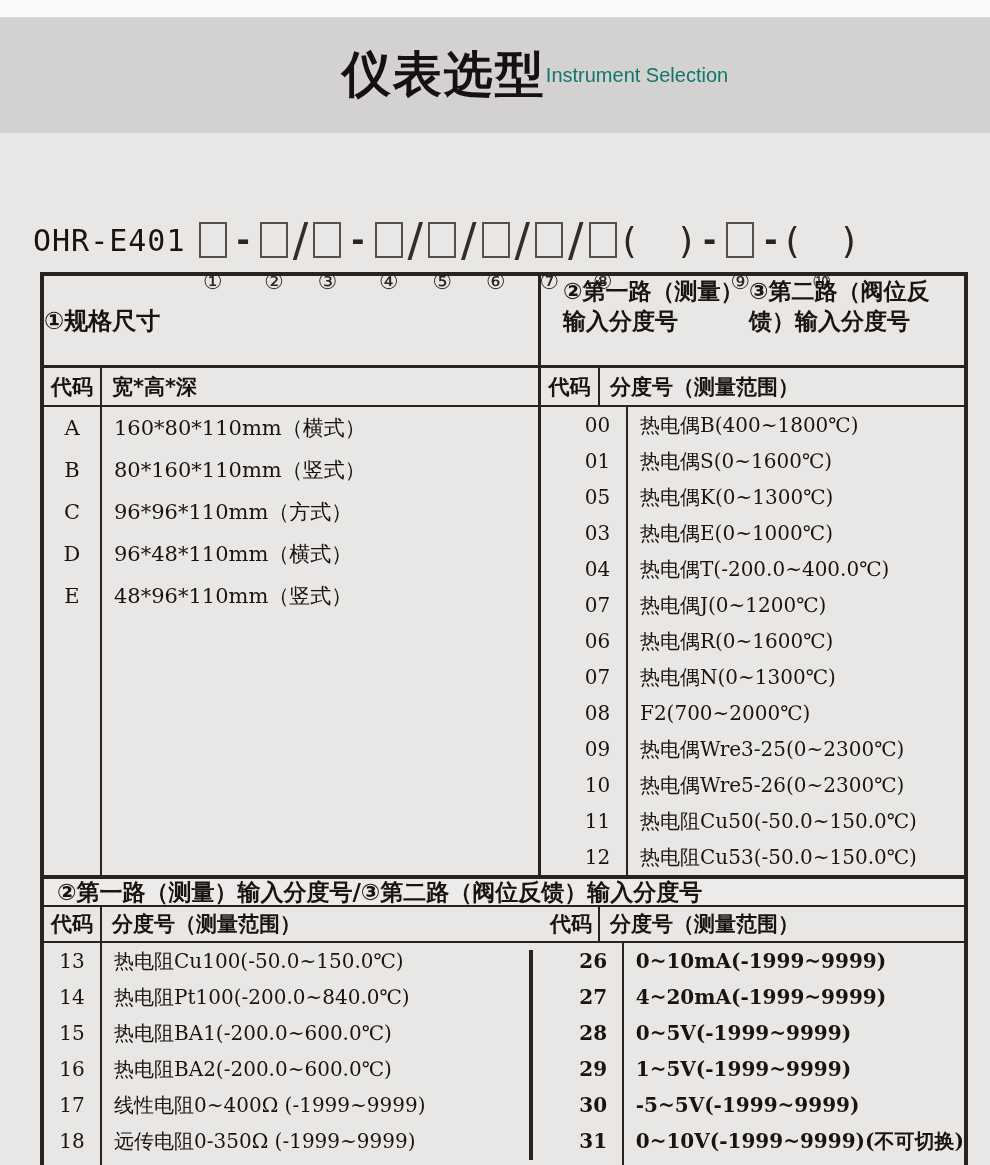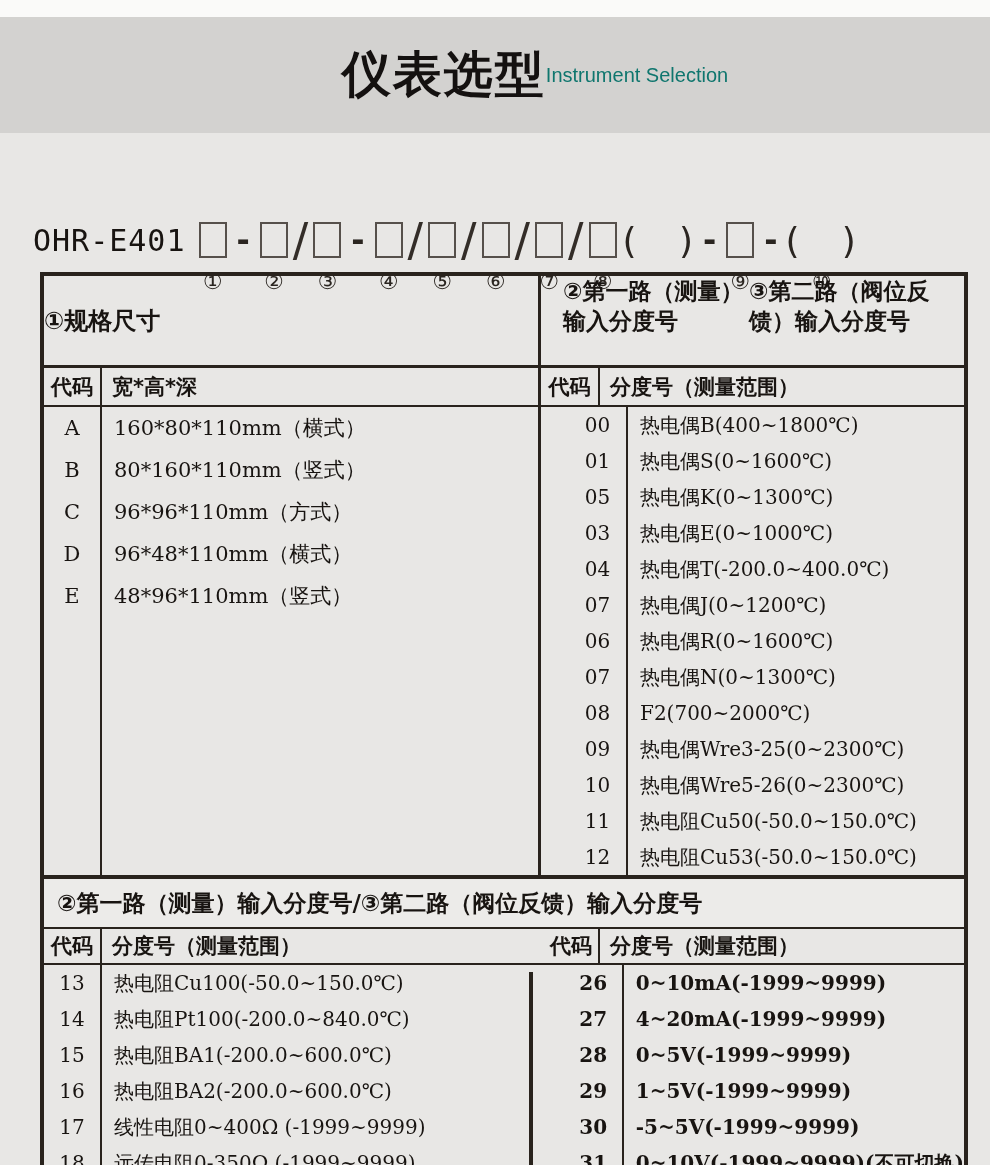--- a/index.html
+++ b/index.html
@@ -56,21 +56,21 @@
   .d1-left{width:497px;border-right:3px solid #29231d;display:flex;}
   .d1-right{flex:1;display:flex;}
   .col-codes-l{width:58px;border-right:2px solid #29231d;}
   .col-codes-r{width:59px;border-right:2px solid #29231d;margin-left:28px;}
   .col-desc{flex:1;overflow:visible;}
   .row42{height:42px;display:flex;align-items:center;justify-content:center;
     font-family:"DejaVu Serif",serif;font-size:21px;white-space:nowrap;}
   .row36{height:36px;display:flex;align-items:center;justify-content:center;
     font-family:"DejaVu Serif",serif;font-size:20px;white-space:nowrap;}
   .col-desc .row42,.col-desc .row36{justify-content:flex-start;padding-left:12px;}
-  .t-sec2{height:50px;border-bottom:2px solid #29231d;display:flex;align-items:center;
+  .t-sec2{height:28px;border-bottom:2px solid #29231d;display:flex;align-items:center;
     padding-left:13px;font-weight:700;font-size:23px;background:#ecebe9;}
   .t-h3{height:36px;border-bottom:2px solid #29231d;display:flex;font-weight:700;}
   .cell-rangeL{width:437px;display:flex;align-items:center;padding-left:10px;}
   .cell-code3{width:61px;border-right:2px solid #29231d;display:flex;
     align-items:center;justify-content:flex-end;padding-right:6px;}
   .t-data2{height:268px;display:flex;}
   .d2-left{width:497px;display:flex;position:relative;}
   .d2-seg{position:absolute;right:4px;top:7px;width:4px;height:210px;background:#29231d;}
   .d2-right{flex:1;display:flex;font-weight:bold;}
 </style>

